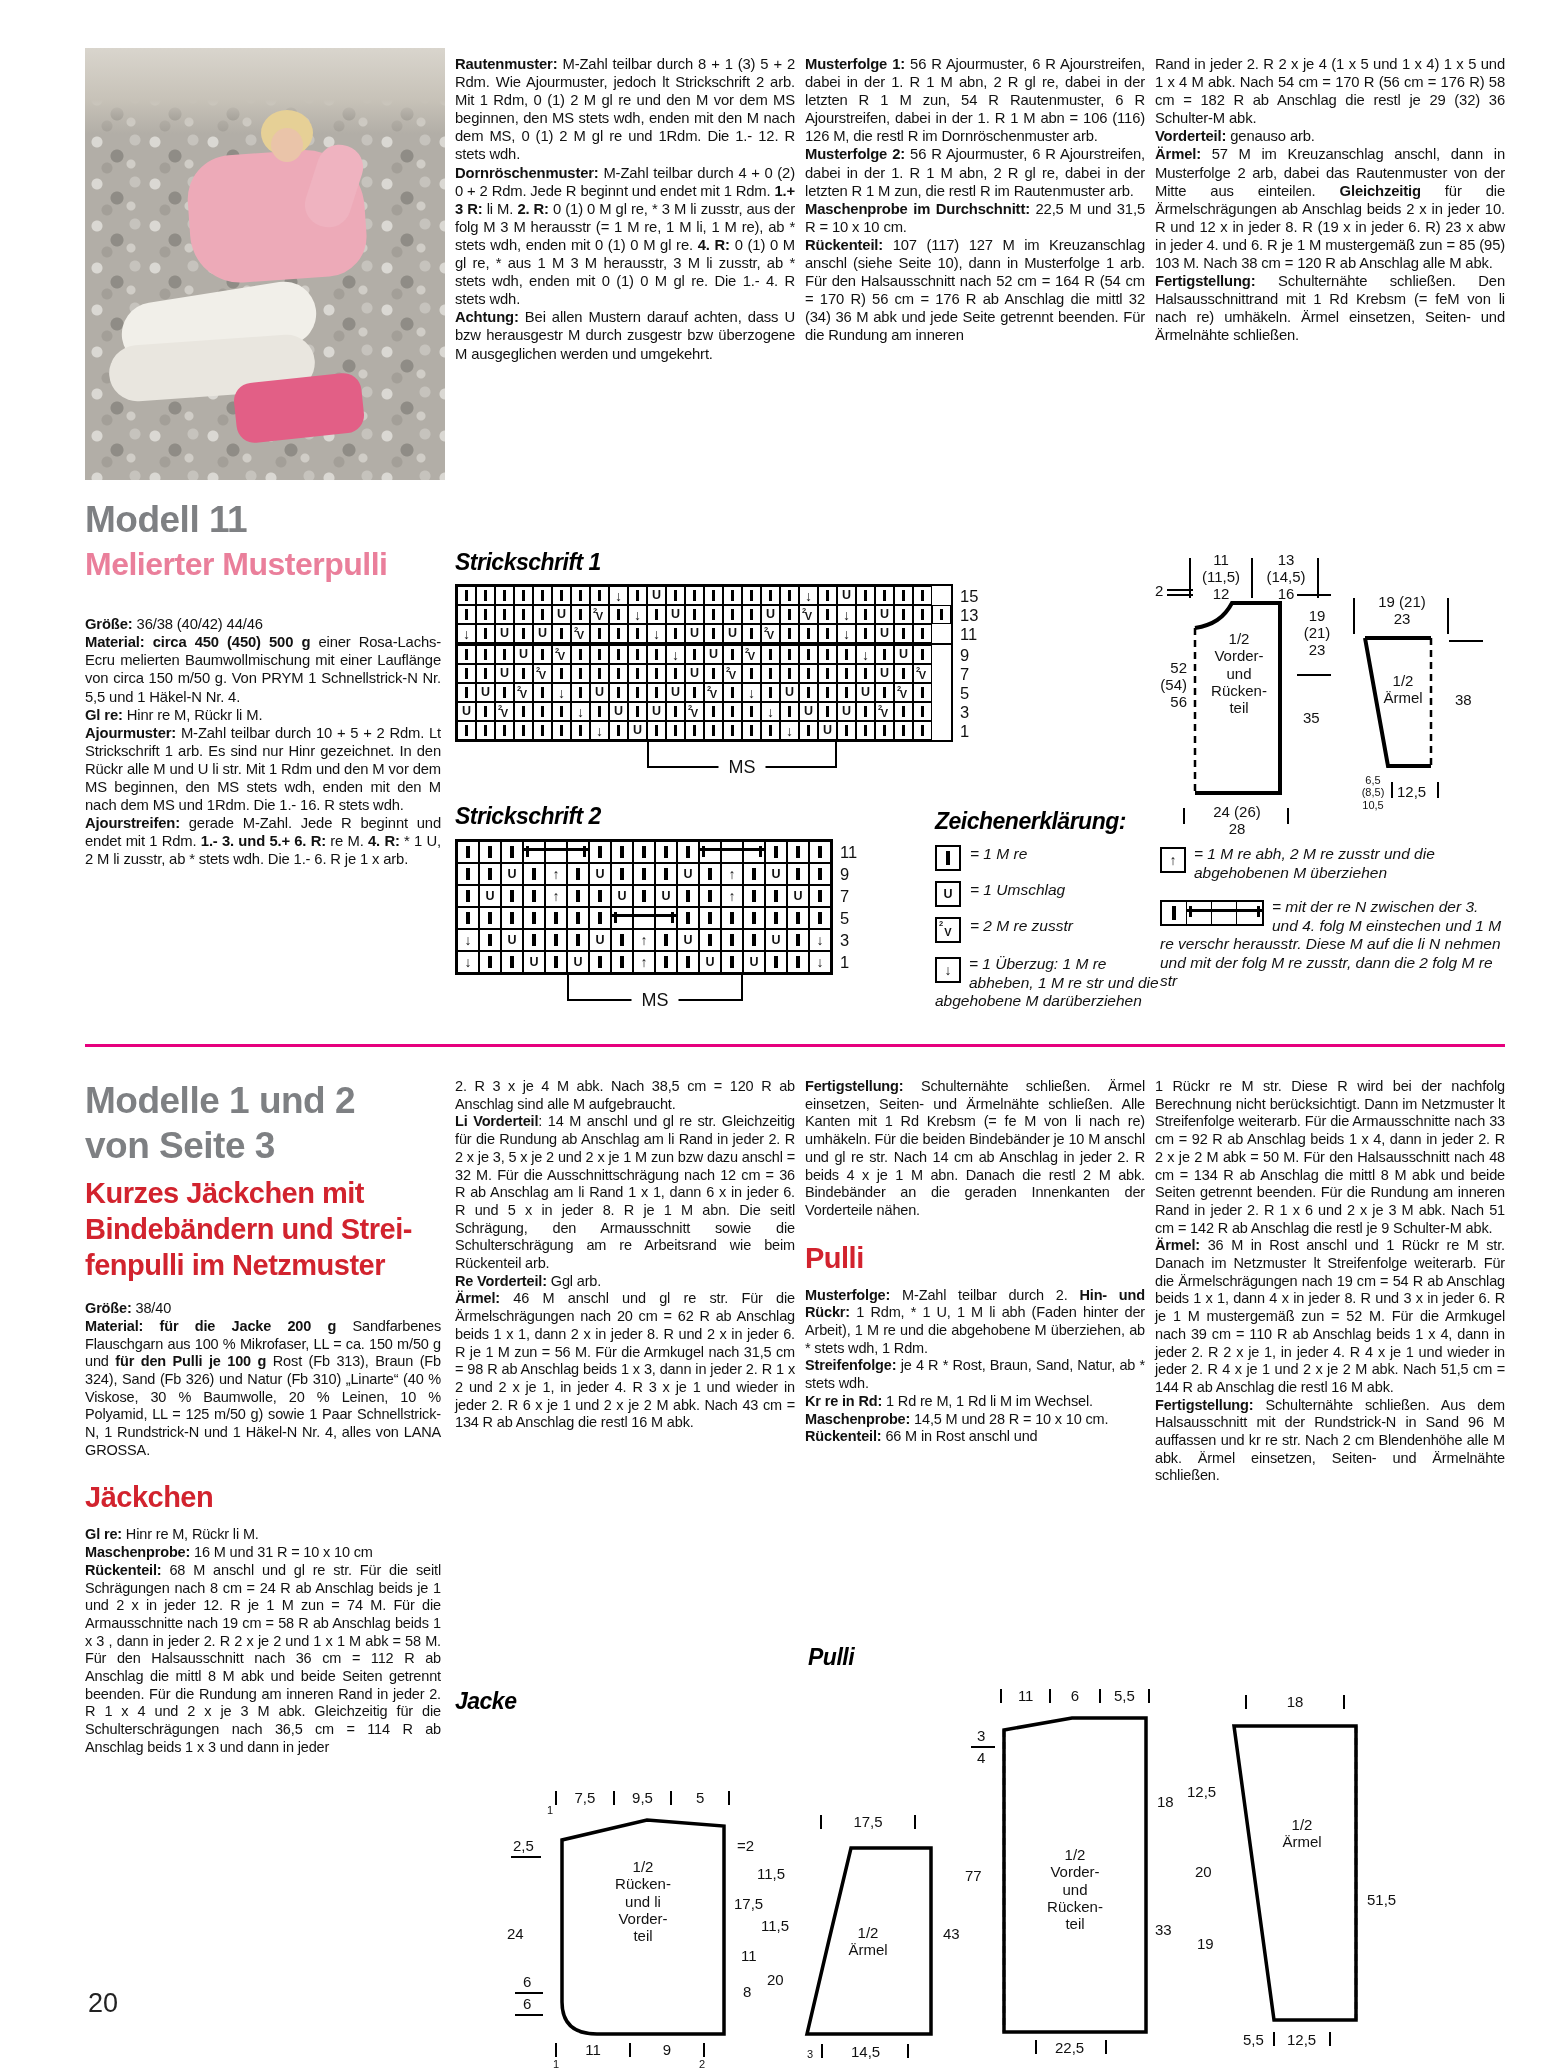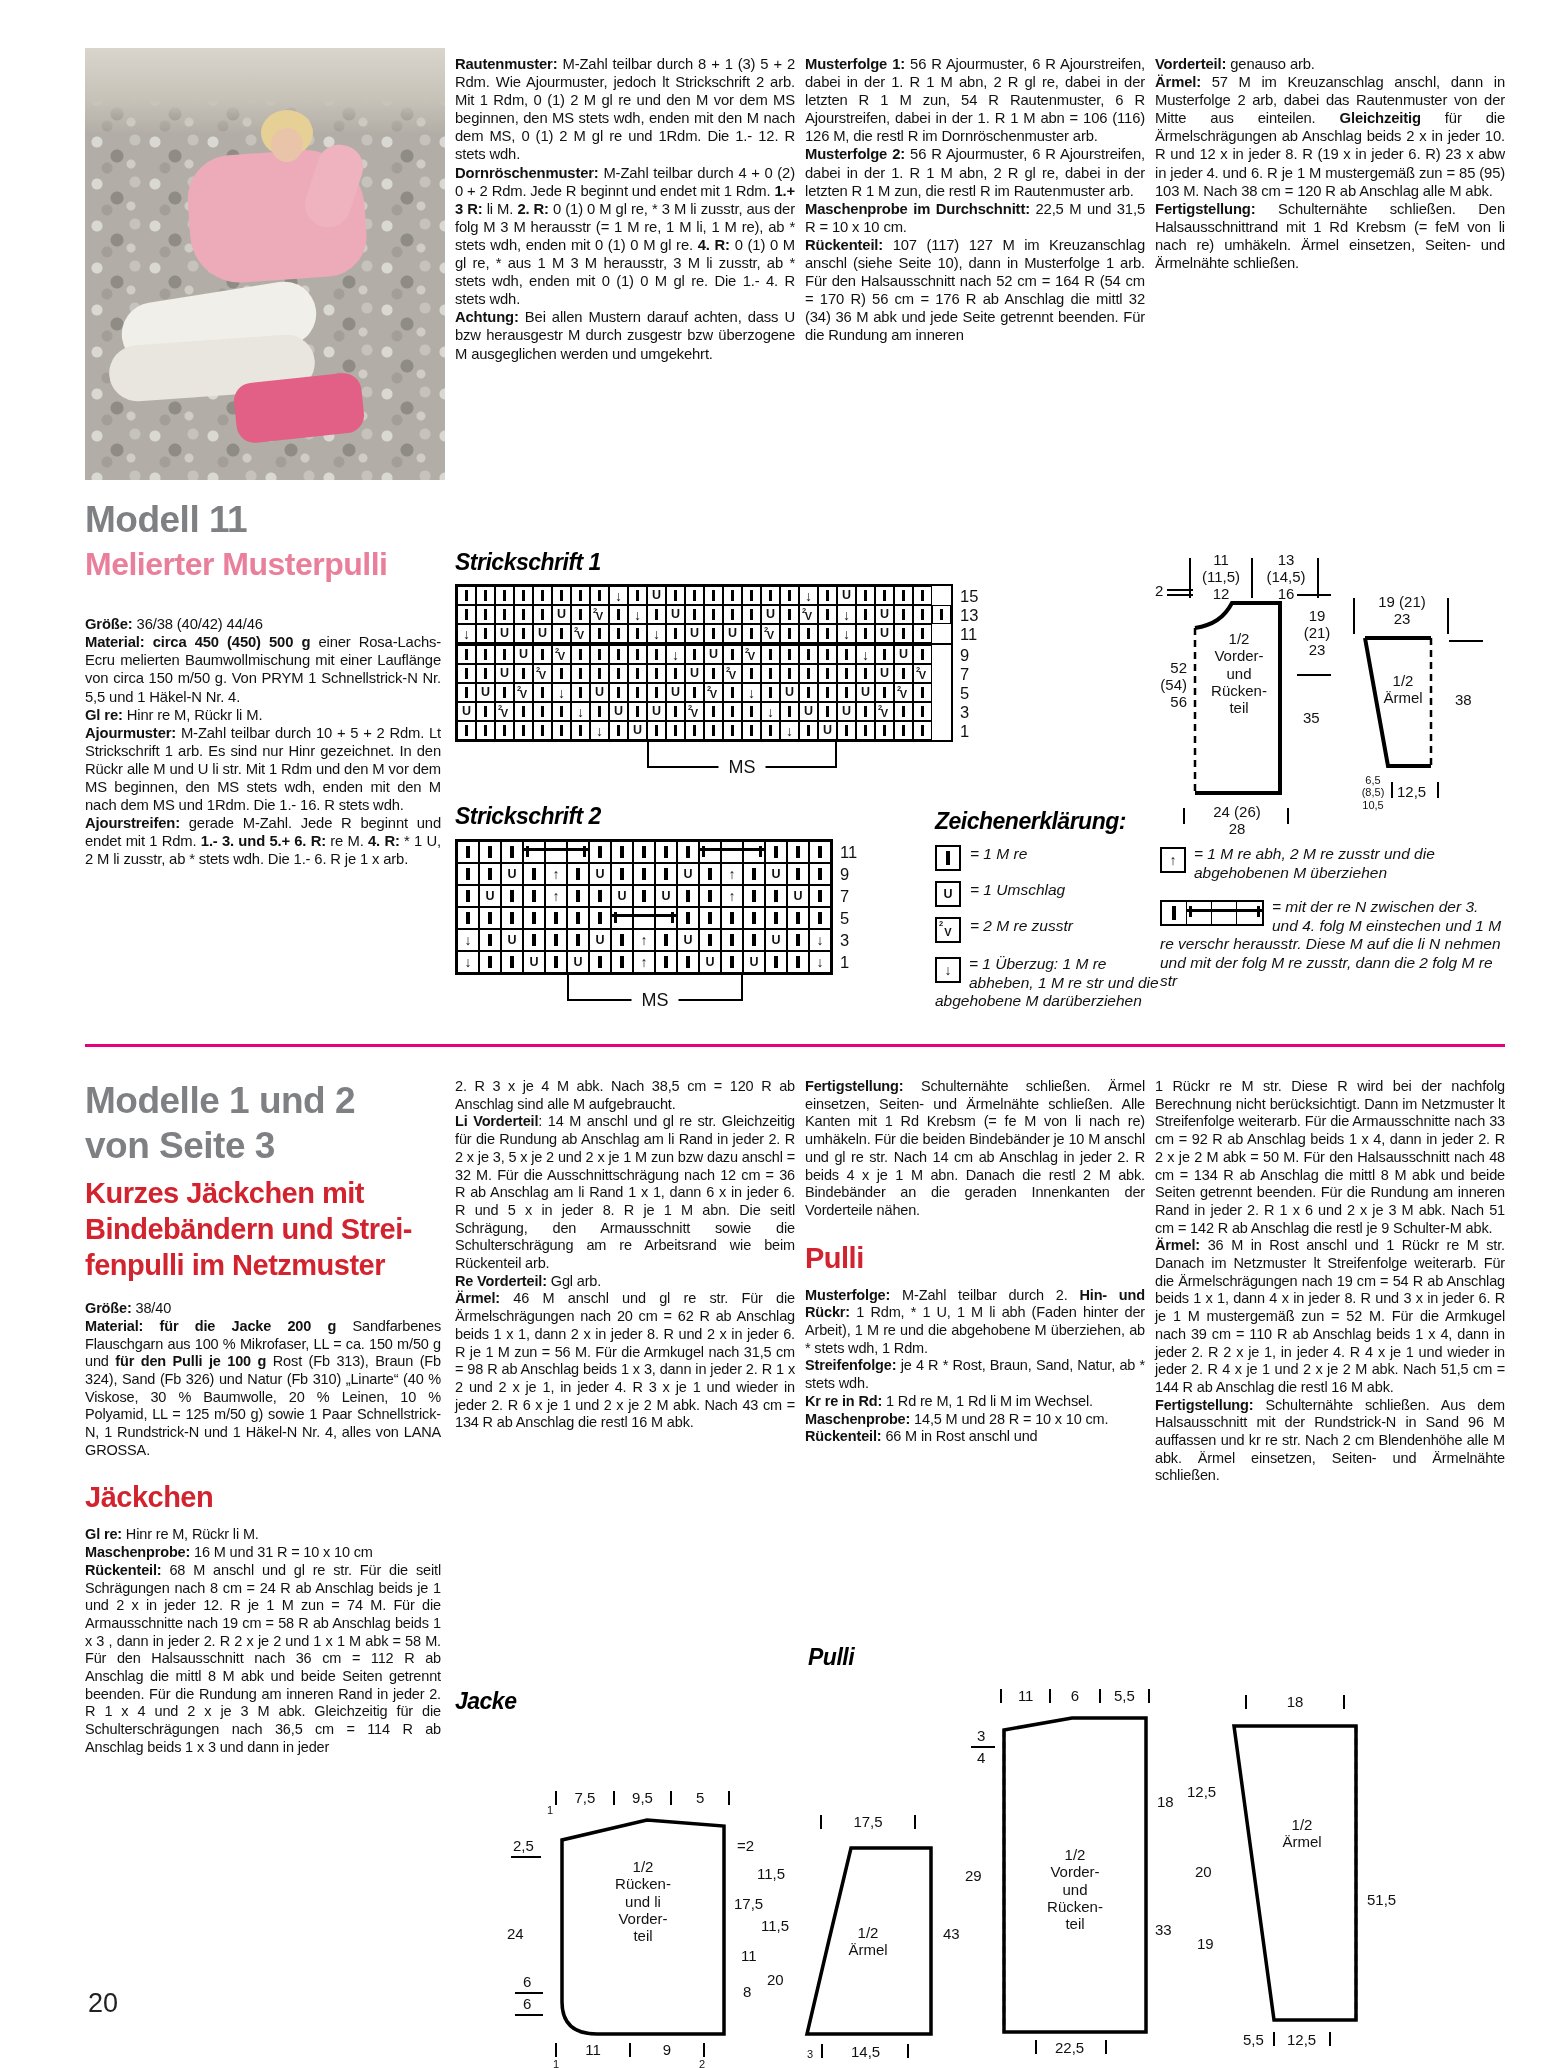--- a/index.html
+++ b/index.html
@@ -115,20 +115,21 @@
   </section>
 
   <section class="col" style="left:805px;top:55px;width:340px">
     <p><b>Musterfolge 1: </b>56 R Ajourmuster, 6 R Ajourstreifen, dabei in der 1. R 1 M abn, 2 R gl re, dabei in der letzten R 1 M zun, 54 R Rautenmuster, 6 R Ajourstreifen, dabei in der 1. R 1 M abn = 106 (116) 126 M, die restl R im Dornröschenmuster arb.</p>
     <p><b>Musterfolge 2: </b>56 R Ajourmuster, 6 R Ajourstreifen, dabei in der 1. R 1 M abn, 2 R gl re, dabei in der letzten R 1 M zun, die restl R im Rautenmuster arb.</p>
     <p><b>Maschenprobe im Durchschnitt: </b>22,5 M und 31,5 R = 10 x 10 cm.</p>
     <p><b>Rückenteil: </b>107 (117) 127 M im Kreuzanschlag anschl (siehe Seite 10), dann in Musterfolge 1 arb. Für den Halsausschnitt nach 52 cm = 164 R (54 cm = 170 R) 56 cm = 176 R ab Anschlag die mittl 32 (34) 36 M abk und jede Seite getrennt beenden. Für die Rundung am inneren</p>
   </section>
 
   <section class="col" style="left:1155px;top:55px;width:350px">
+    <p>Rand in jeder 2. R 2 x je 4 (1 x 5 und 1 x 4) 1 x 5 und 1 x 4 M abk. Nach 54 cm = 170 R (56 cm = 176 R) 58 cm = 182 R ab Anschlag die restl je 29 (32) 36 Schulter-M abk.</p>
     <p><b>Vorderteil: </b>genauso arb.</p>
     <p><b>Ärmel: </b>57 M im Kreuzanschlag anschl, dann in Musterfolge 2 arb, dabei das Rautenmuster von der Mitte aus einteilen. <b>Gleichzeitig </b>für die Ärmelschrägungen ab Anschlag beids 2 x in jeder 10. R und 12 x in jeder 8. R (19 x in jeder 6. R) 23 x abw in jeder 4. und 6. R je 1 M mustergemäß zun = 85 (95) 103 M. Nach 38 cm = 120 R ab Anschlag alle M abk.</p>
     <p><b>Fertigstellung: </b>Schulternähte schließen. Den Halsausschnittrand mit 1 Rd Krebsm (= feM von li nach re) umhäkeln. Ärmel einsetzen, Seiten- und Ärmelnähte schließen.</p>
   </section>
 
   <div class="abs" style="left:455px;top:549px">
     <h3 class="caption">Strickschrift 1</h3>
     <div class="chart" style="margin-top:8px"><div class="cgrid"><div class="crow">
             <div class="ccell t-I" style="width: 19px; height: 19px;"></div>
             <div class="ccell t-I" style="width: 19px; height: 19px;"></div>
@@ -682,21 +683,21 @@
       <path d="M 4 16 L 4 318" fill="none" stroke="#000" stroke-width="2.5" stroke-dasharray="7 5"></path>
     </svg>
     <span class="shapelabel" style="left:200px;top:210px;width:140px">1/2
 Vorder-
 und
 Rücken-
 teil</span>
     <span class="abs mnum" style="left:172px;top:92px">3</span>
     <span class="abs mline" style="left:166px;top:110px;width:24px"></span>
     <span class="abs mnum" style="left:172px;top:114px">4</span>
-    <span class="abs mnum" style="left:160px;top:232px">29</span>
+    <span class="abs mnum" style="left:160px;top:232px">77</span>
     <span class="abs mnum" style="left:352px;top:158px">18</span>
     <span class="abs mnum" style="left:350px;top:286px">33</span>
     <span class="abs mtick" style="left:230px;top:404px;height:14px"></span>
     <span class="abs mnum" style="left:250px;top:404px">22,5</span>
     <span class="abs mtick" style="left:300px;top:404px;height:14px"></span>
 
     <div class="abs mrow" style="left:440px;top:58px;width:100px">
       <span class="mtick"></span>
         <span class="mnum">18</span>
         <span class="mtick"></span>

